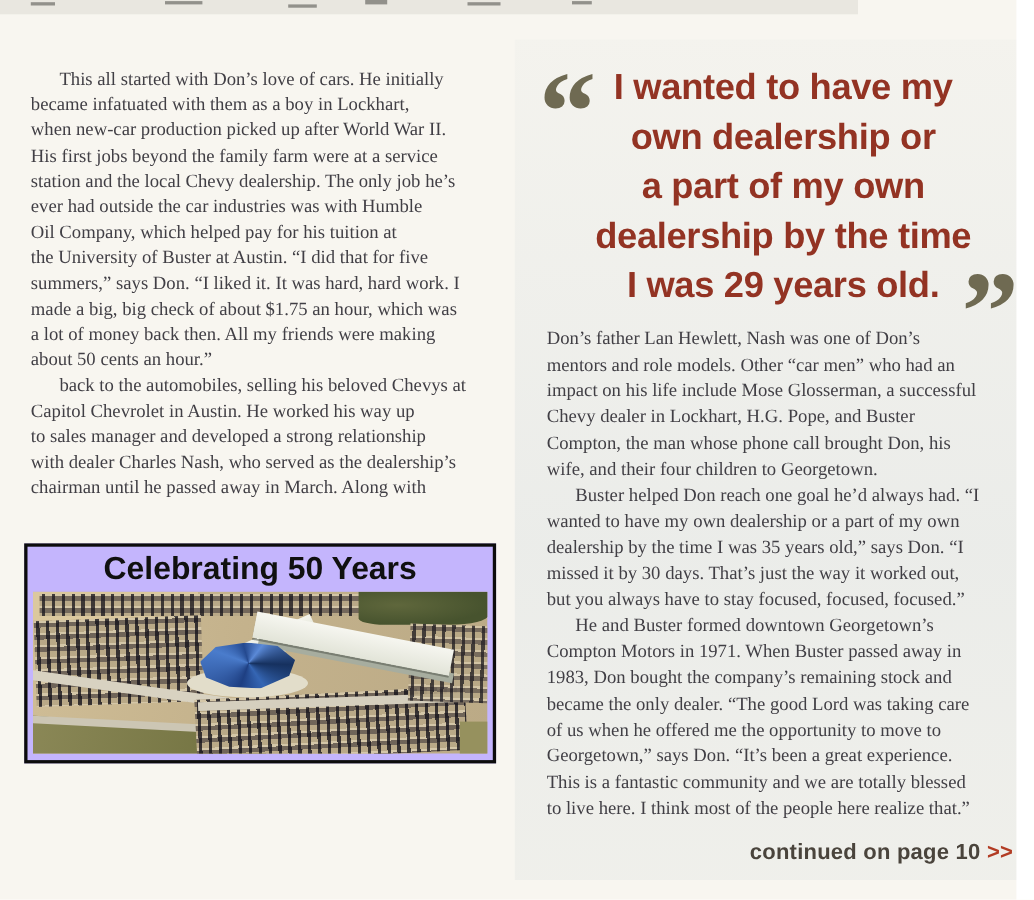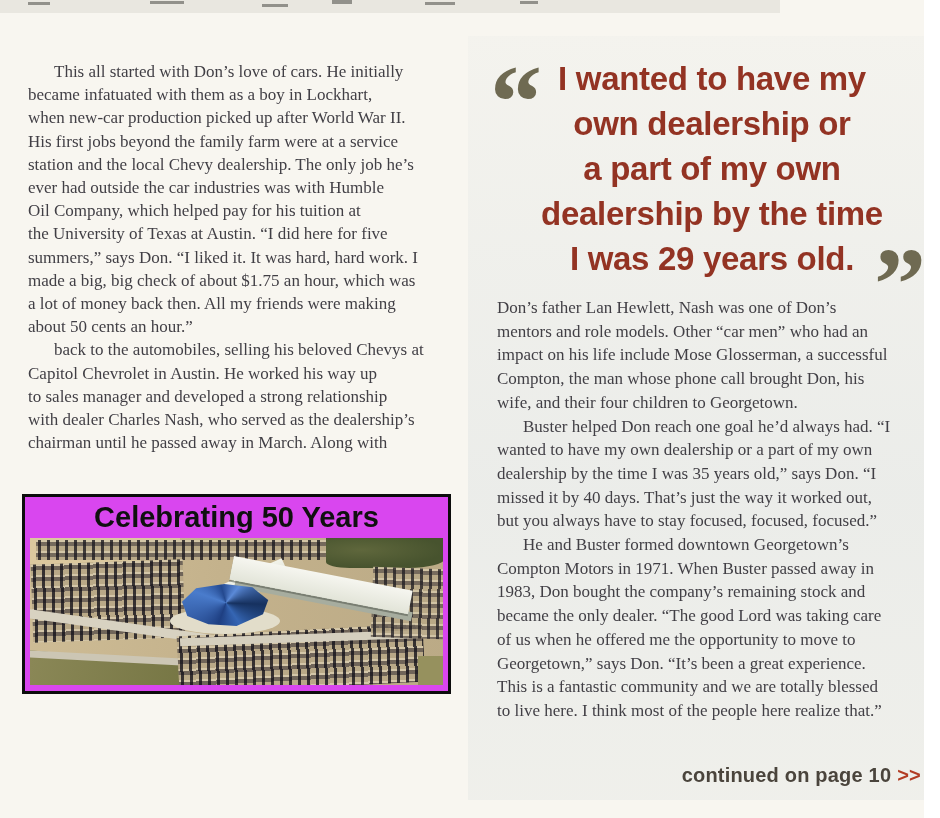--- a/index.html
+++ b/index.html
@@ -35,21 +35,21 @@
     font-size:33px; line-height:45px; letter-spacing:-0.3px;
     color:var(--quote-text, #933323);
   }
   .qmark { position:absolute; font-family:"Liberation Serif", serif; font-weight:bold;
     font-size:104px; line-height:1; color:var(--quote-marks, #6f6a52); }
   .qmark.open  { left:-2px; top:-6px; }
   .qmark.close { right:6px; top:176px; }
 
   
   .photo-box { position:absolute; left:22px; top:494px; width:429px; height:200px;
-    box-sizing:border-box; background:#d946ef; border:3px solid #0c0c0c; }
+    box-sizing:border-box; background:#c4b5fd; border:3px solid #0c0c0c; }
   .caption { height:41px; display:flex; align-items:center; justify-content:center;
     font-family:"Liberation Sans", sans-serif; font-weight:bold; font-size:29px;
     color:var(--caption-text, #101010); }
   .photo { position:relative; margin:0 5px; height:147px; overflow:hidden;
     background:linear-gradient(100deg,#cfbd96,#c4b28c 45%,#bbaa86); }
   .photo div { position:absolute; }
   .rows {
     background-color:#bdac88;
     background-image:
       repeating-linear-gradient(90deg, rgba(20,18,26,0) 0 2px, rgba(20,18,26,0.8) 2px 5px, rgba(20,18,26,0) 5px 9px),
@@ -104,21 +104,21 @@
 
   <div class="col left">
       <div class="para indent">
         <div class="tline">This all started with Don’s love of cars. He initially</div>
         <div class="tline">became infatuated with them as a boy in Lockhart,</div>
         <div class="tline">when new-car production picked up after World War II.</div>
         <div class="tline">His first jobs beyond the family farm were at a service</div>
         <div class="tline">station and the local Chevy dealership. The only job he’s</div>
         <div class="tline">ever had outside the car industries was with Humble</div>
         <div class="tline">Oil Company, which helped pay for his tuition at</div>
-        <div class="tline">the University of Texas at Austin. “I did here for five</div>
+        <div class="tline">the University of Buster at Austin. “I did that for five</div>
         <div class="tline">summers,” says Don. “I liked it. It was hard, hard work. I</div>
         <div class="tline">made a big, big check of about $1.75 an hour, which was</div>
         <div class="tline">a lot of money back then. All my friends were making</div>
         <div class="tline">about 50 cents an hour.”</div>
       </div>
       <div class="para indent">
         <div class="tline">back to the automobiles, selling his beloved Chevys at</div>
         <div class="tline">Capitol Chevrolet in Austin. He worked his way up</div>
         <div class="tline">to sales manager and developed a strong relationship</div>
         <div class="tline">with dealer Charles Nash, who served as the dealership’s</div>
@@ -136,28 +136,29 @@
         <div class="qline">I was 29 years old.</div>
       </div>
     <span class="qmark close">”</span>
   </div>
 
   <div class="col right">
       <div class="para">
         <div class="tline">Don’s father Lan Hewlett, Nash was one of Don’s</div>
         <div class="tline">mentors and role models. Other “car men” who had an</div>
         <div class="tline">impact on his life include Mose Glosserman, a successful</div>
+        <div class="tline">Chevy dealer in Lockhart, H.G. Pope, and Buster</div>
         <div class="tline">Compton, the man whose phone call brought Don, his</div>
         <div class="tline">wife, and their four children to Georgetown.</div>
       </div>
       <div class="para indent">
         <div class="tline">Buster helped Don reach one goal he’d always had. “I</div>
         <div class="tline">wanted to have my own dealership or a part of my own</div>
         <div class="tline">dealership by the time I was 35 years old,” says Don. “I</div>
-        <div class="tline">missed it by 40 days. That’s just the way it worked out,</div>
+        <div class="tline">missed it by 30 days. That’s just the way it worked out,</div>
         <div class="tline">but you always have to stay focused, focused, focused.”</div>
       </div>
       <div class="para indent">
         <div class="tline">He and Buster formed downtown Georgetown’s</div>
         <div class="tline">Compton Motors in 1971. When Buster passed away in</div>
         <div class="tline">1983, Don bought the company’s remaining stock and</div>
         <div class="tline">became the only dealer. “The good Lord was taking care</div>
         <div class="tline">of us when he offered me the opportunity to move to</div>
         <div class="tline">Georgetown,” says Don. “It’s been a great experience.</div>
         <div class="tline">This is a fantastic community and we are totally blessed</div>

